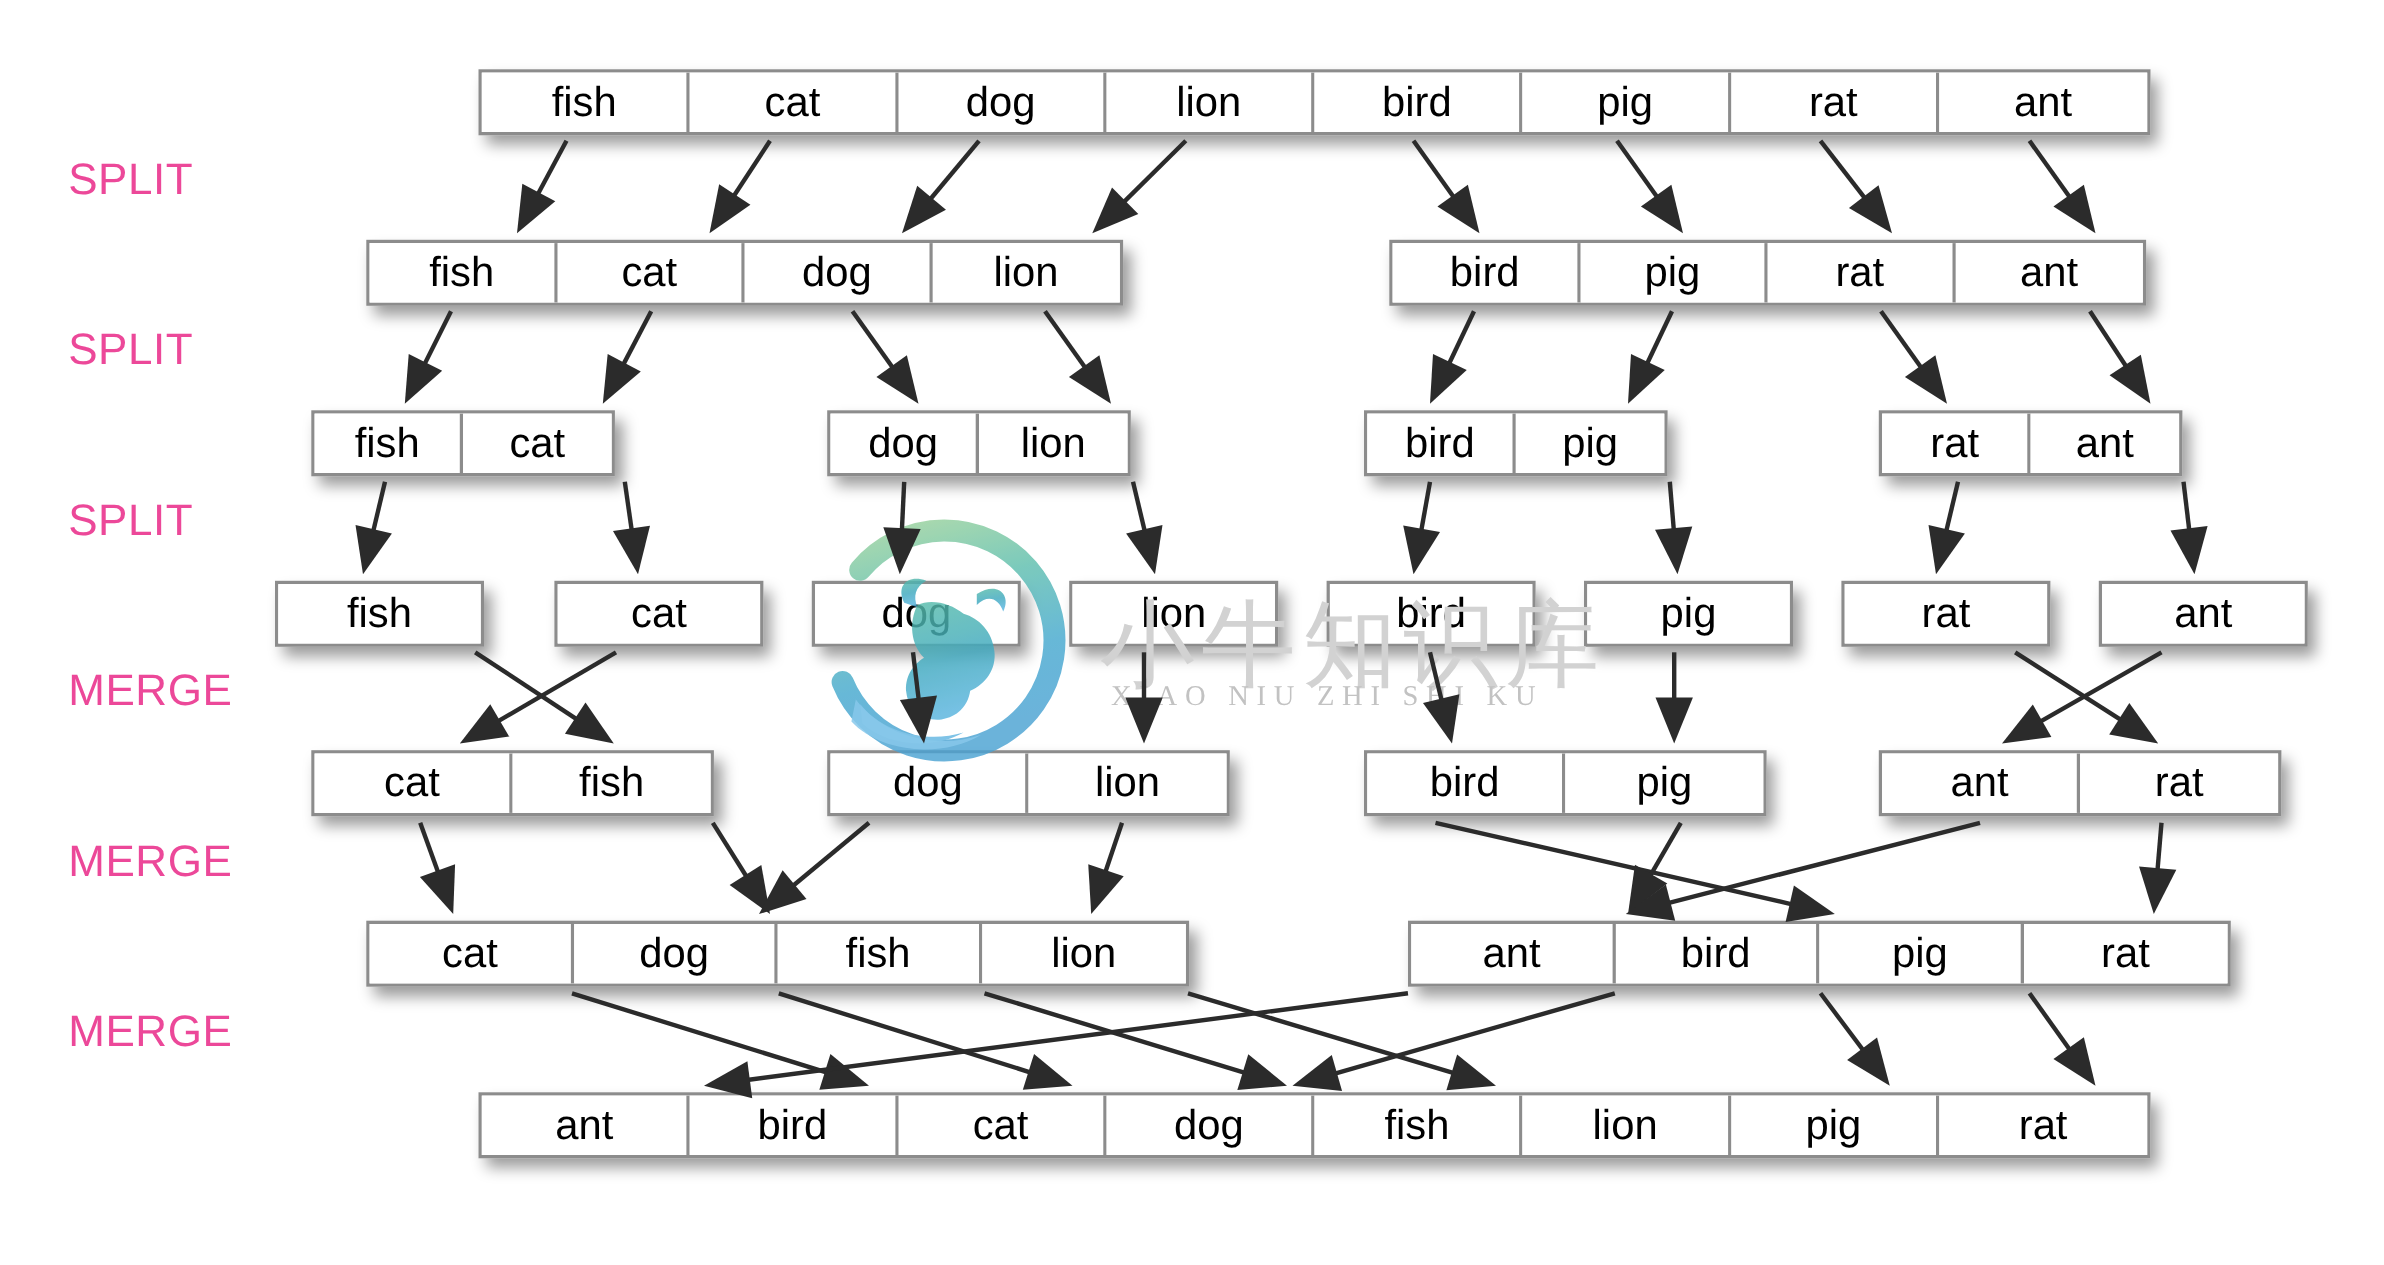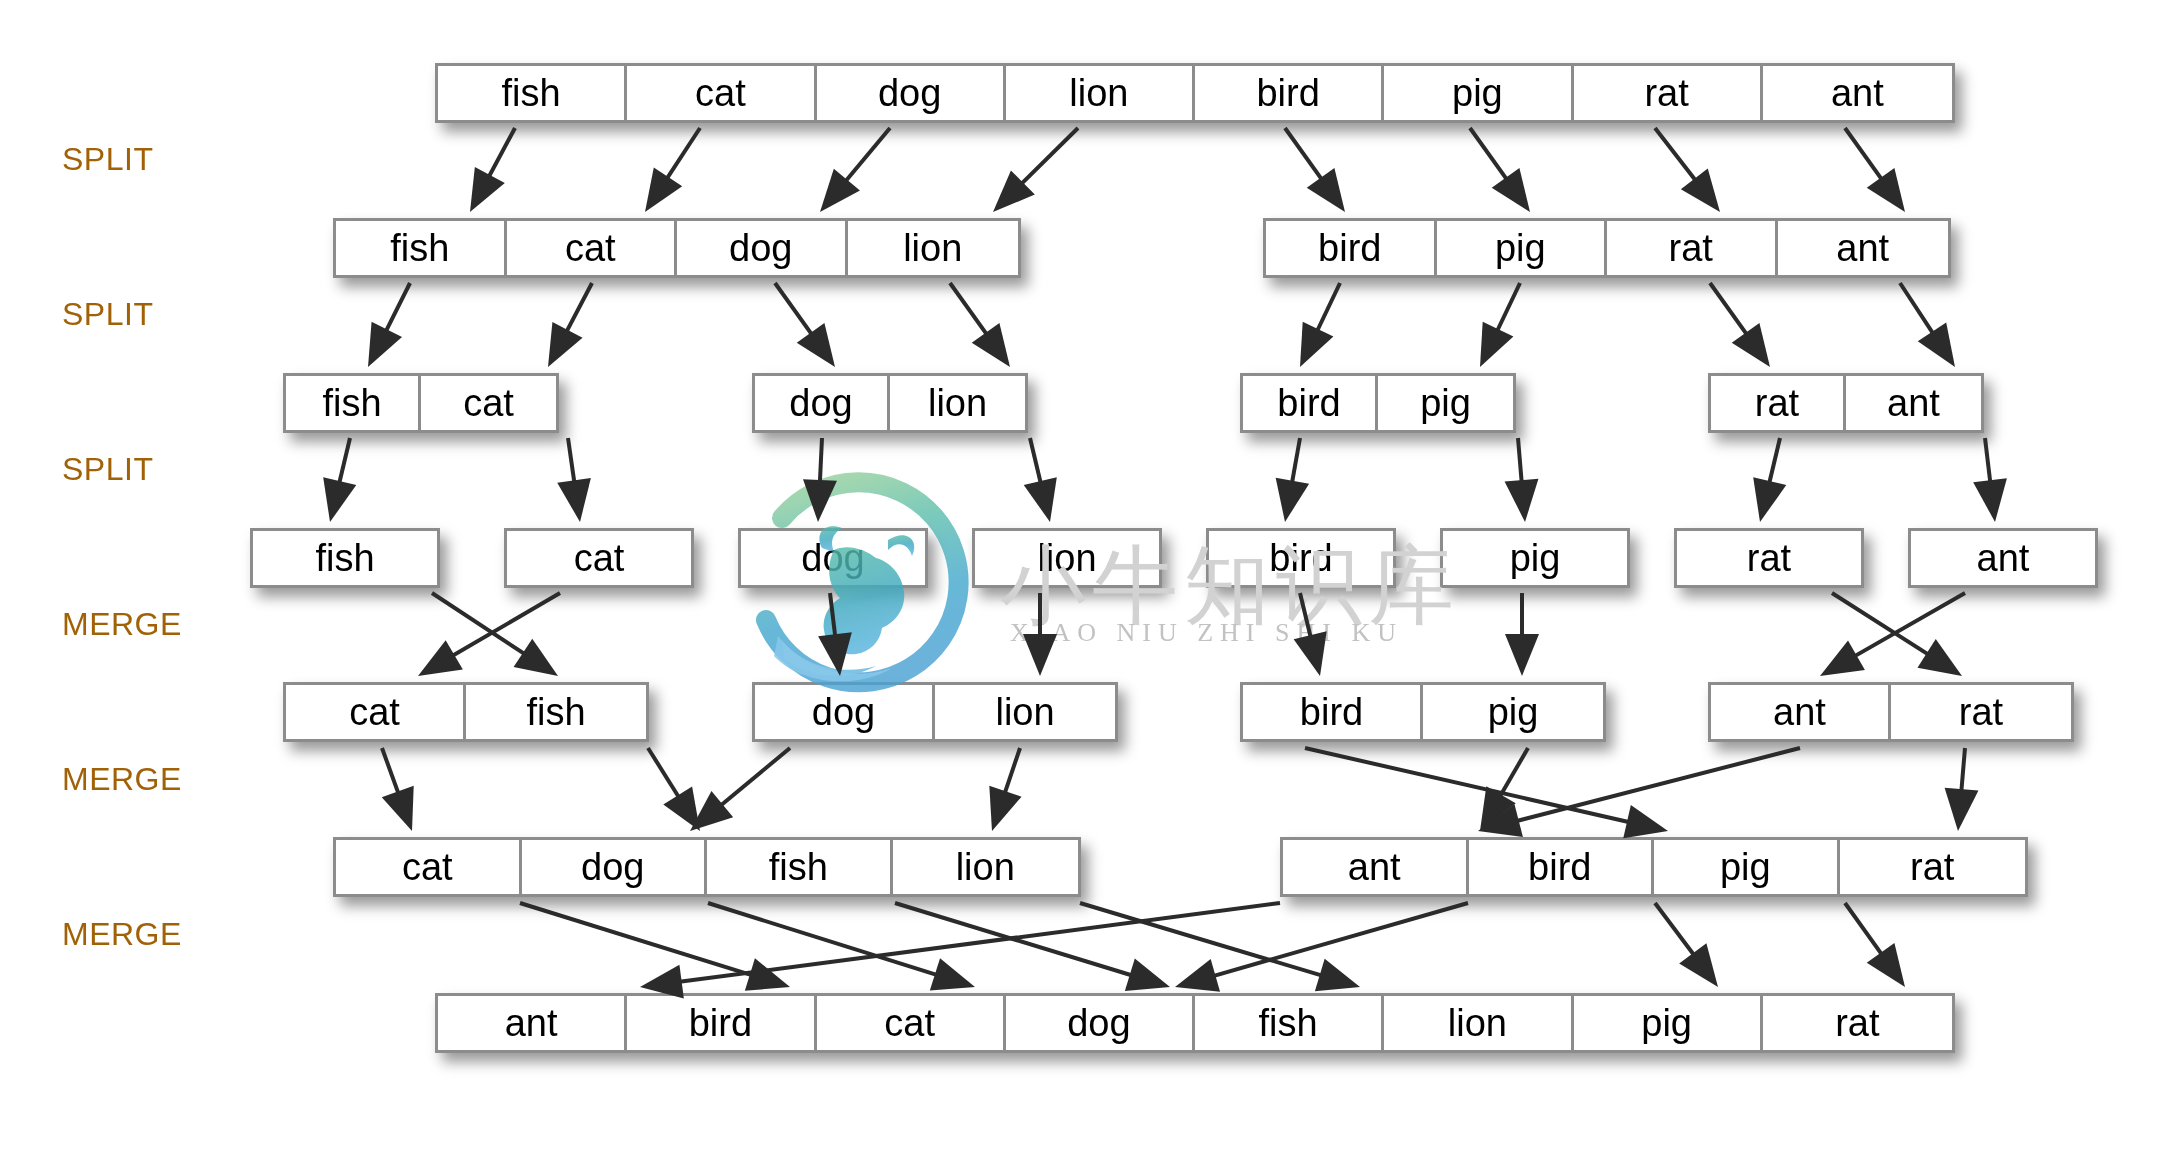--- a/index.html
+++ b/index.html
@@ -2,22 +2,22 @@
 <html><head>
 <meta charset="utf-8">
 <style>
   html,body{margin:0;padding:0;background:#fff;}
   body{font-family:"Liberation Sans", sans-serif;}
   #stage{position:relative;width:2167px;height:1150px;background:#ffffff;overflow:hidden;}
 
   
   .phase-label{
     position:absolute;
-    font-size:32px;
-    color:#a16207;
+    font-size:40px;
+    color:#ec4899;
     letter-spacing:.5px;
     white-space:nowrap;
     line-height:1;
   }
 
   
   .block{
     position:absolute;
     display:flex;
     box-sizing:border-box;

